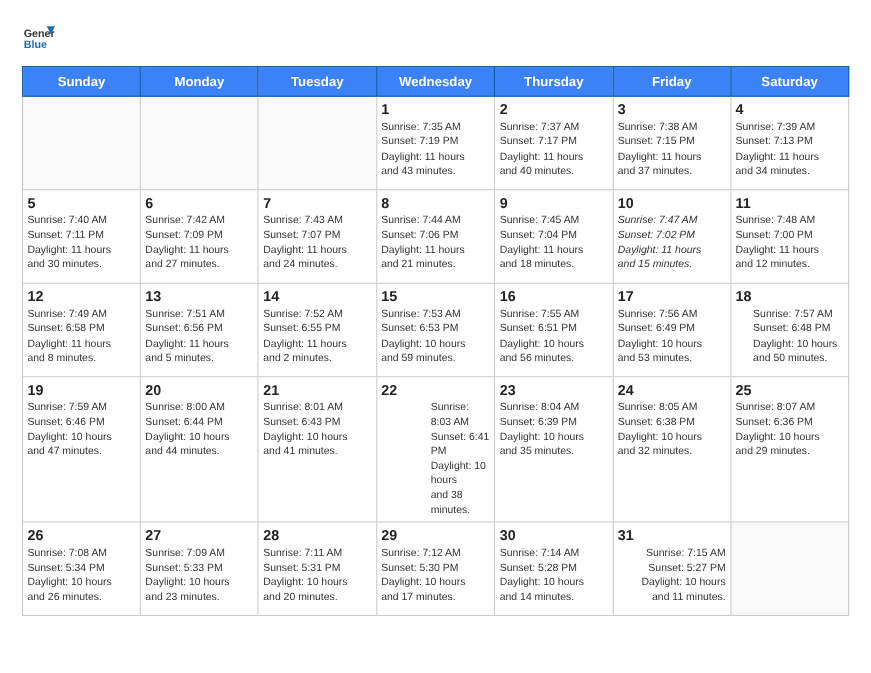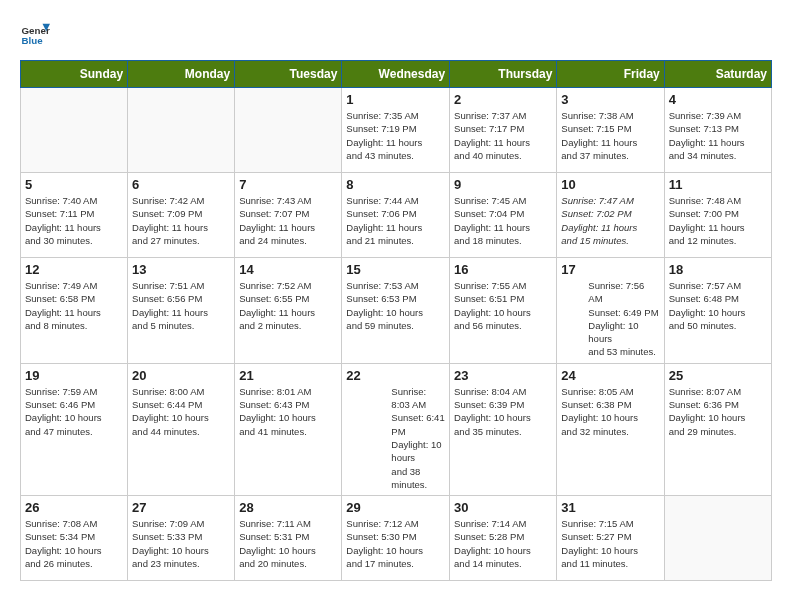--- a/index.html
+++ b/index.html
@@ -36,25 +36,25 @@
     .location {
       font-size: 14px;
       color: #555;
     }
     .calendar {
       width: 100%;
       border-collapse: collapse;
       border: 1px solid #ccc;
     }
     .calendar th {
-      background: #4d7c0f;
+      background: #3b82f6;
       color: #fff;
       font-size: 12px;
       padding: 6px 4px;
-      text-align: right;
+      text-align: center;
       border: 1px solid #1560a0;
     }
     .calendar td {
       border: 1px solid #ccc;
       vertical-align: top;
       padding: 4px;
       font-size: 10px;
       color: #333;
       width: 108px;
       height: 85px;
@@ -220,28 +220,28 @@
         </td>
         <td>
           <div class="day-num">16</div>
           <div class="day-info" style="white-space: pre-line;">Sunrise: 7:55 AM
 Sunset: 6:51 PM
 Daylight: 10 hours
 and 56 minutes.</div>
         </td>
         <td>
           <div class="day-num">17</div>
-          <div class="day-info" style="white-space: pre-line; margin-left: 27px;">Sunrise: 7:56 AM
+          <div class="day-info" style="white-space: pre-line;">Sunrise: 7:56 AM
 Sunset: 6:49 PM
 Daylight: 10 hours
 and 53 minutes.</div>
         </td>
         <td>
           <div class="day-num">18</div>
-          <div class="day-info" style="white-space: pre-line;">Sunrise: 7:57 AM
+          <div class="day-info" style="white-space: pre-line; margin-left: 16px;">Sunrise: 7:57 AM
 Sunset: 6:48 PM
 Daylight: 10 hours
 and 50 minutes.</div>
         </td>
       </tr>
       <tr>
         <td>
           <div class="day-num">19</div>
           <div class="day-info" style="white-space: pre-line;">Sunrise: 7:59 AM
 Sunset: 6:46 PM
@@ -322,21 +322,21 @@
         </td>
         <td>
           <div class="day-num">30</div>
           <div class="day-info" style="white-space: pre-line;">Sunrise: 7:14 AM
 Sunset: 5:28 PM
 Daylight: 10 hours
 and 14 minutes.</div>
         </td>
         <td>
           <div class="day-num">31</div>
-          <div class="day-info" style="white-space: pre-line;">Sunrise: 7:15 AM
+          <div class="day-info" style="white-space: pre-line; text-align: right;">Sunrise: 7:15 AM
 Sunset: 5:27 PM
 Daylight: 10 hours
 and 11 minutes.</div>
         </td>
         <td class="empty"></td>
       </tr>
     </tbody>
 </table>
 
 </body></html>

